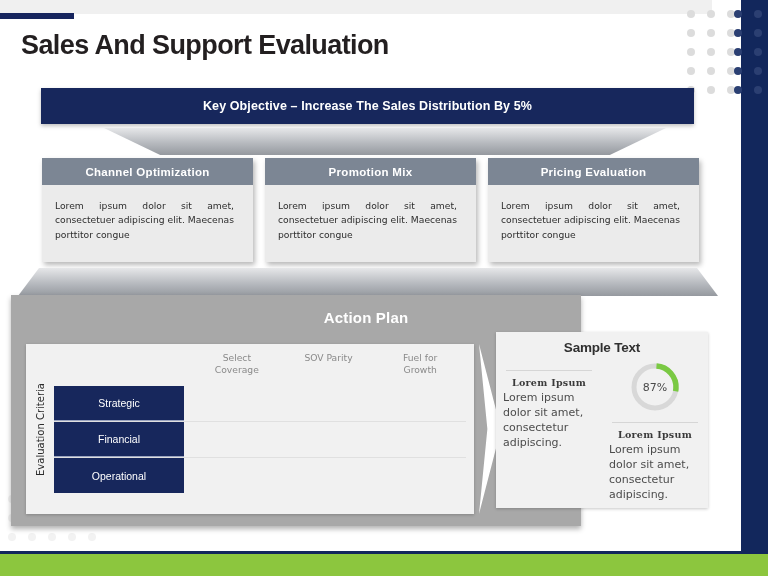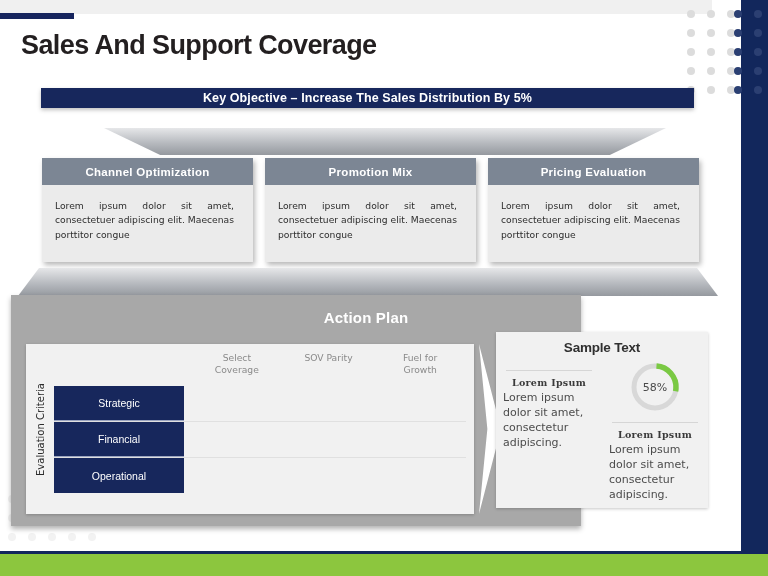--- a/index.html
+++ b/index.html
@@ -90,21 +90,21 @@
     color: #231f20;
     letter-spacing: -0.6px;
     white-space: nowrap;
   }
 
   
   .objective-banner {
     position: absolute;
     left: 41px; top: 88px;
     width: 653px;
-    height: 20px;
+    height: 36px;
     background: #17275c;
     box-shadow: 0 2px 4px rgba(0,0,0,0.25);
     display: flex;
     align-items: center;
     justify-content: center;
   }
   .objective-banner .txt {
     color: #ffffff;
     font-size: 12.5px;
     font-weight: bold;
@@ -447,21 +447,21 @@
         <div class="dot"></div>
       </div>
       <div class="dot-cell">
         <div class="dot"></div>
       </div>
       <div class="dot-cell">
         <div class="dot"></div>
       </div>
     </div>
 
-  <div class="slide-title">Sales And Support Coverage</div>
+  <div class="slide-title">Sales And Support Evaluation</div>
 
   <div class="objective-banner">
     <div class="txt">Key Objective – Increase The Sales Distribution  By 5%</div>
   </div>
 
   <div class="trap" id="trap-top"></div>
 
   <div class="card" id="card-0">
     <div class="card-head">Channel  Optimization</div>
     <div class="card-body">Lorem  ipsum  dolor  sit amet, consectetuer adipiscing  elit. Maecenas porttitor  congue</div>
@@ -531,21 +531,21 @@
         <div class="donut-heading">Lorem  Ipsum</div>
         <div class="donut-desc">Lorem ipsum dolor sit amet, consectetur adipiscing.</div>
       </div>
 
       <div class="donut-col">
         <div class="donut">
           <svg width="52" height="52" viewBox="0 0 52 52">
             <circle cx="26" cy="26" r="21" fill="none" stroke="#d8d8d8" stroke-width="5"></circle>
             <circle id="arc-1" cx="26" cy="26" r="21" fill="none" stroke="#7ac943" stroke-width="5.5" stroke-dasharray="35.625660691708255 96.32123075906307" transform="rotate(-86 26 26)" stroke-linecap="butt"></circle>
           </svg>
-          <div class="pct">58%</div>
+          <div class="pct">87%</div>
         </div>
         <div class="donut-div"></div>
         <div class="donut-heading">Lorem  Ipsum</div>
         <div class="donut-desc">Lorem ipsum dolor sit amet, consectetur adipiscing.</div>
       </div>
 
     </div>
   </div>
 
   <div class="bottom-navy-line"></div>

